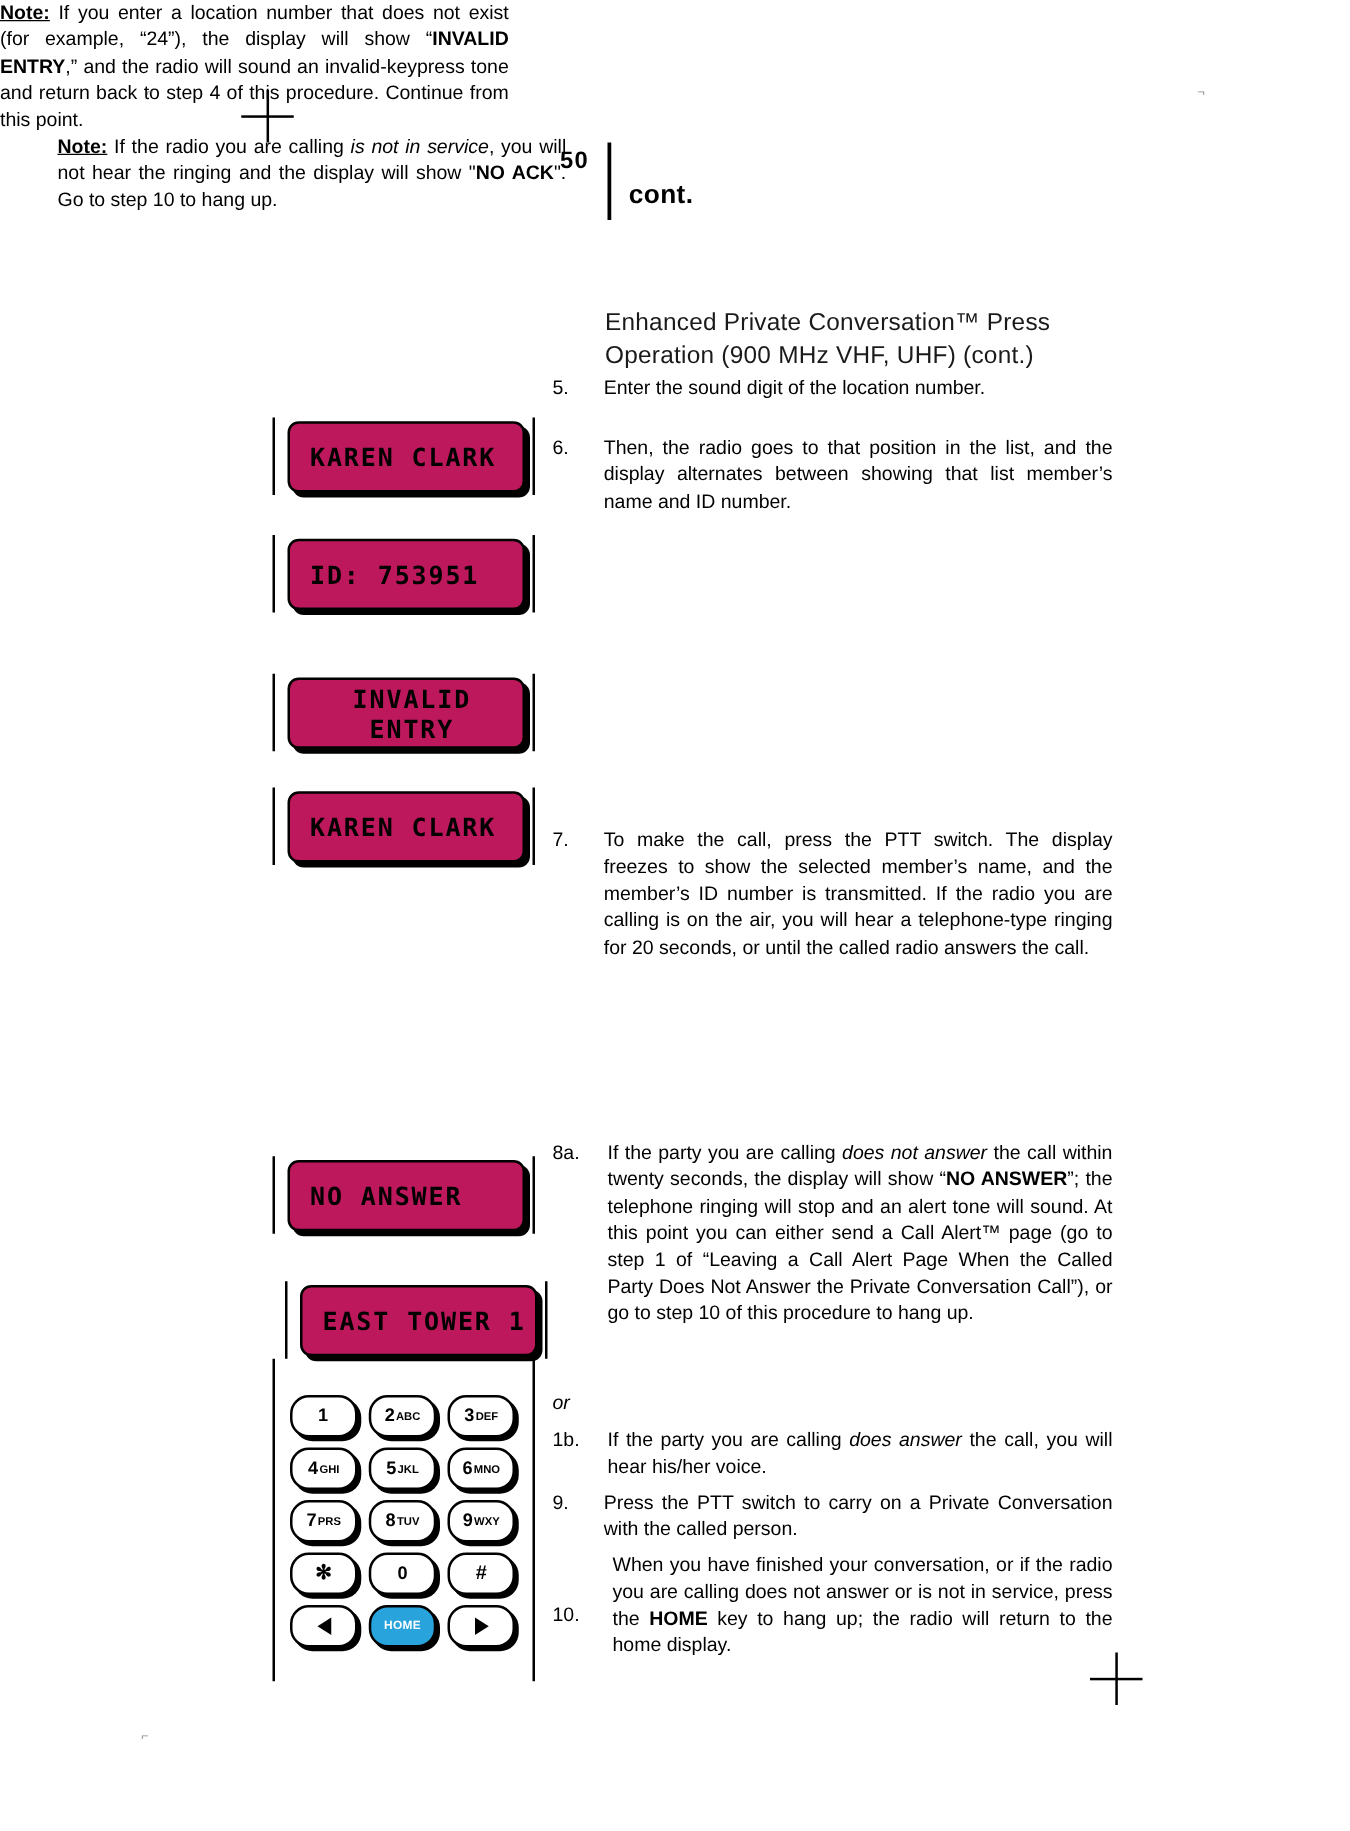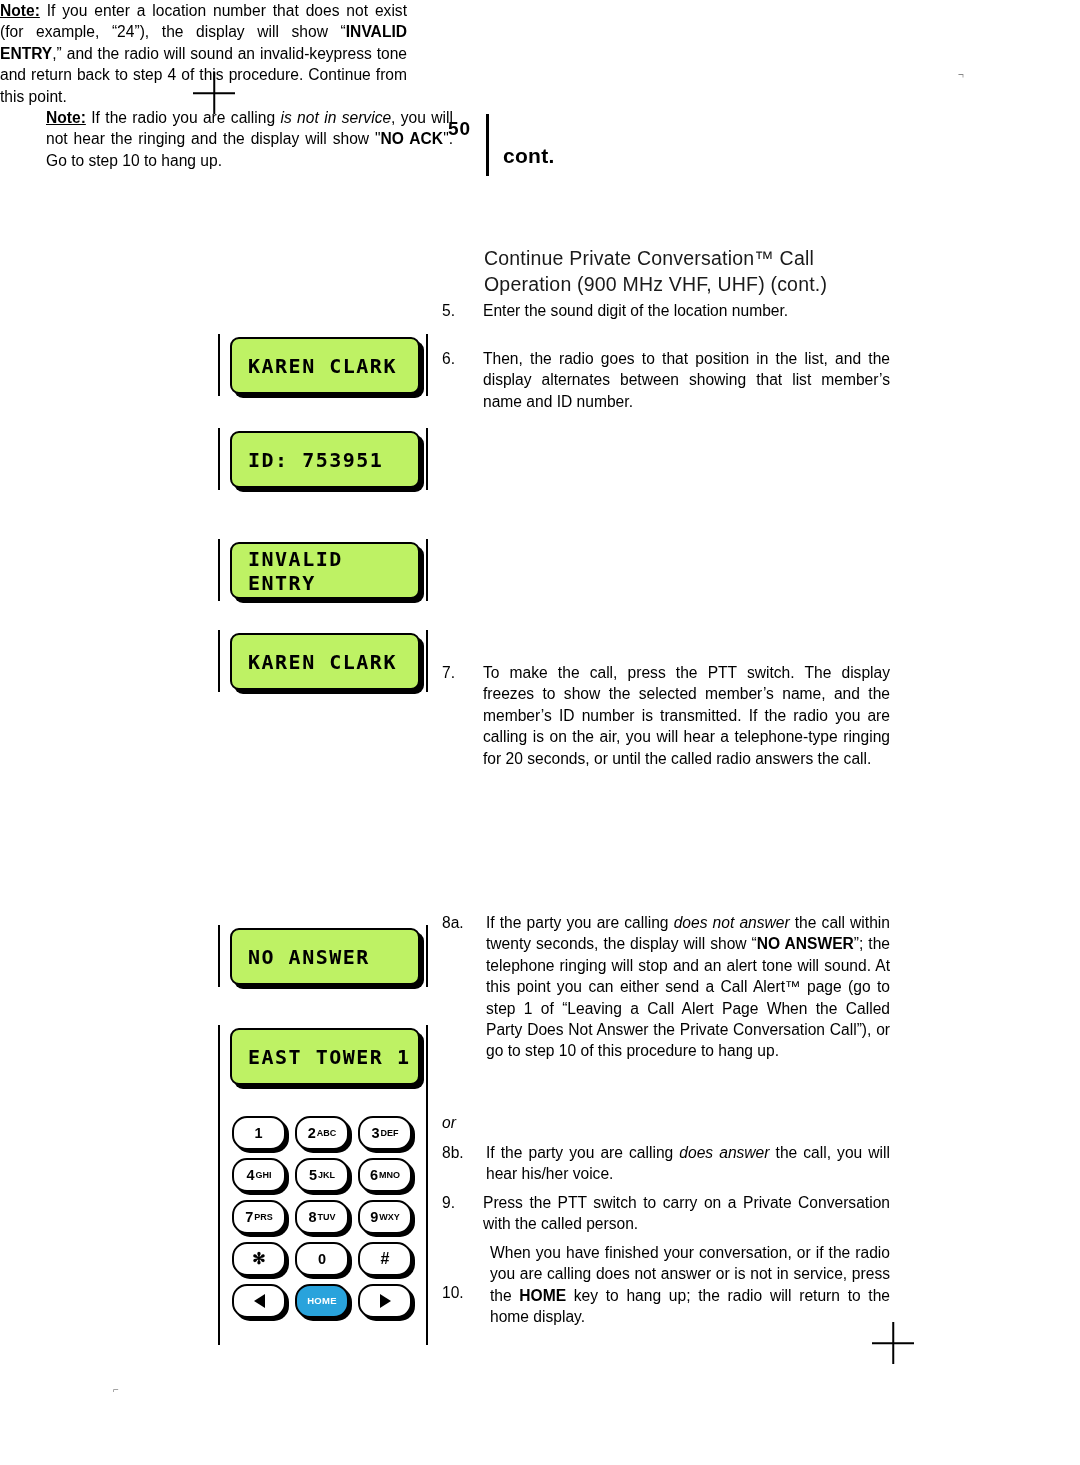--- a/index.html
+++ b/index.html
@@ -136,22 +136,23 @@
   #step8a .txt, #step8b .txt { margin-left: 44px; }
   #step8a .num, #step8b .num { width: 40px; }
 
   
   .display-box {
     position: absolute;
     width: 186px;
     height: 53px;
     border: 2.5px solid #000;
     border-radius: 9px;
-    background: #bef264;
+    background: #be185d;
     box-shadow: 4px 4px 0 0 #000;
+    text-align: center;
   }
   .display-box .lcd {
     position: absolute;
     left: 7px;
     top: 7px;
     right: 7px;
     bottom: 7px;
     display: flex;
     align-items: center;
     padding-left: 9px;
@@ -173,21 +174,21 @@
     background: #000;
   }
   .display-wrap .bar-left { left: 0; }
   .display-wrap .bar-right { right: 0; }
 
   #dw1 { left: 218px; top: 334px;  width: 210px; height: 62px; }
   #dw2 { left: 218px; top: 428px;  width: 210px; height: 62px; }
   #dw3 { left: 218px; top: 539px;  width: 210px; height: 62px; }
   #dw4 { left: 218px; top: 630px;  width: 210px; height: 62px; }
   #dw5 { left: 218px; top: 925px;  width: 210px; height: 62px; }
-  #dw6 { left: 218px; top: 1025px; width: 210px; height: 62px; }
+  #dw6 { left: 228px; top: 1025px; width: 210px; height: 62px; }
   .display-wrap .display-box { left: 12px; top: 3px; }
 
   
   #keypad-rails {
     position: absolute;
     left: 218px;
     top: 1087px;
     width: 210px;
     height: 258px;
   }
@@ -270,21 +271,21 @@
 <div id="page-header">
   <div class="pagenum">50</div>
   <div class="rule"></div>
   <div class="htext">
     <br>
     <span class="cont">cont.</span>
   </div>
 </div>
 
 <div id="section-title">
-  <span>Continue Private Conversation™ Call</span><br>
+  <span>Enhanced Private Conversation™ Press</span><br>
   <span>Operation (900 MHz VHF, UHF) (cont.)</span>
 </div>
 
 <div class="display-wrap" id="dw1">
   <div class="bar-left"></div>
   <div class="bar-right"></div>
   <div class="display-box">
     <div class="lcd">KAREN CLARK</div>
   </div>
 </div>
@@ -427,21 +428,21 @@
 <div class="step" id="step8a">
   <span class="num">8a.</span>
   <span class="txt"><span>If the party you are calling </span><span class="ital">does not answer</span><span> the call within twenty seconds, the display will show “</span><span class="bold">NO ANSWER</span><span>”; the telephone ringing will stop and an alert tone will sound. At this point you can either send a Call Alert™ page (go to step 1 of “Leaving a Call Alert Page When the Called Party Does Not Answer the Private Conversation Call”), or go to step 10 of this procedure to hang up.</span></span>
 </div>
 
 <div class="step" id="orline">
   <span>or</span>
 </div>
 
 <div class="step" id="step8b">
-  <span class="num">8b.</span>
+  <span class="num">1b.</span>
   <span class="txt"><span>If the party you are calling </span><span class="ital">does answer</span><span> the call, you will hear his/her voice.</span></span>
 </div>
 
 <div class="step" id="step9">
   <span class="num">9.</span>
   <span class="txt">Press the PTT switch to carry on a Private Conversation with the called person.</span>
 </div>
 
 <div class="step" id="step10">
   <span class="num">10.</span>

